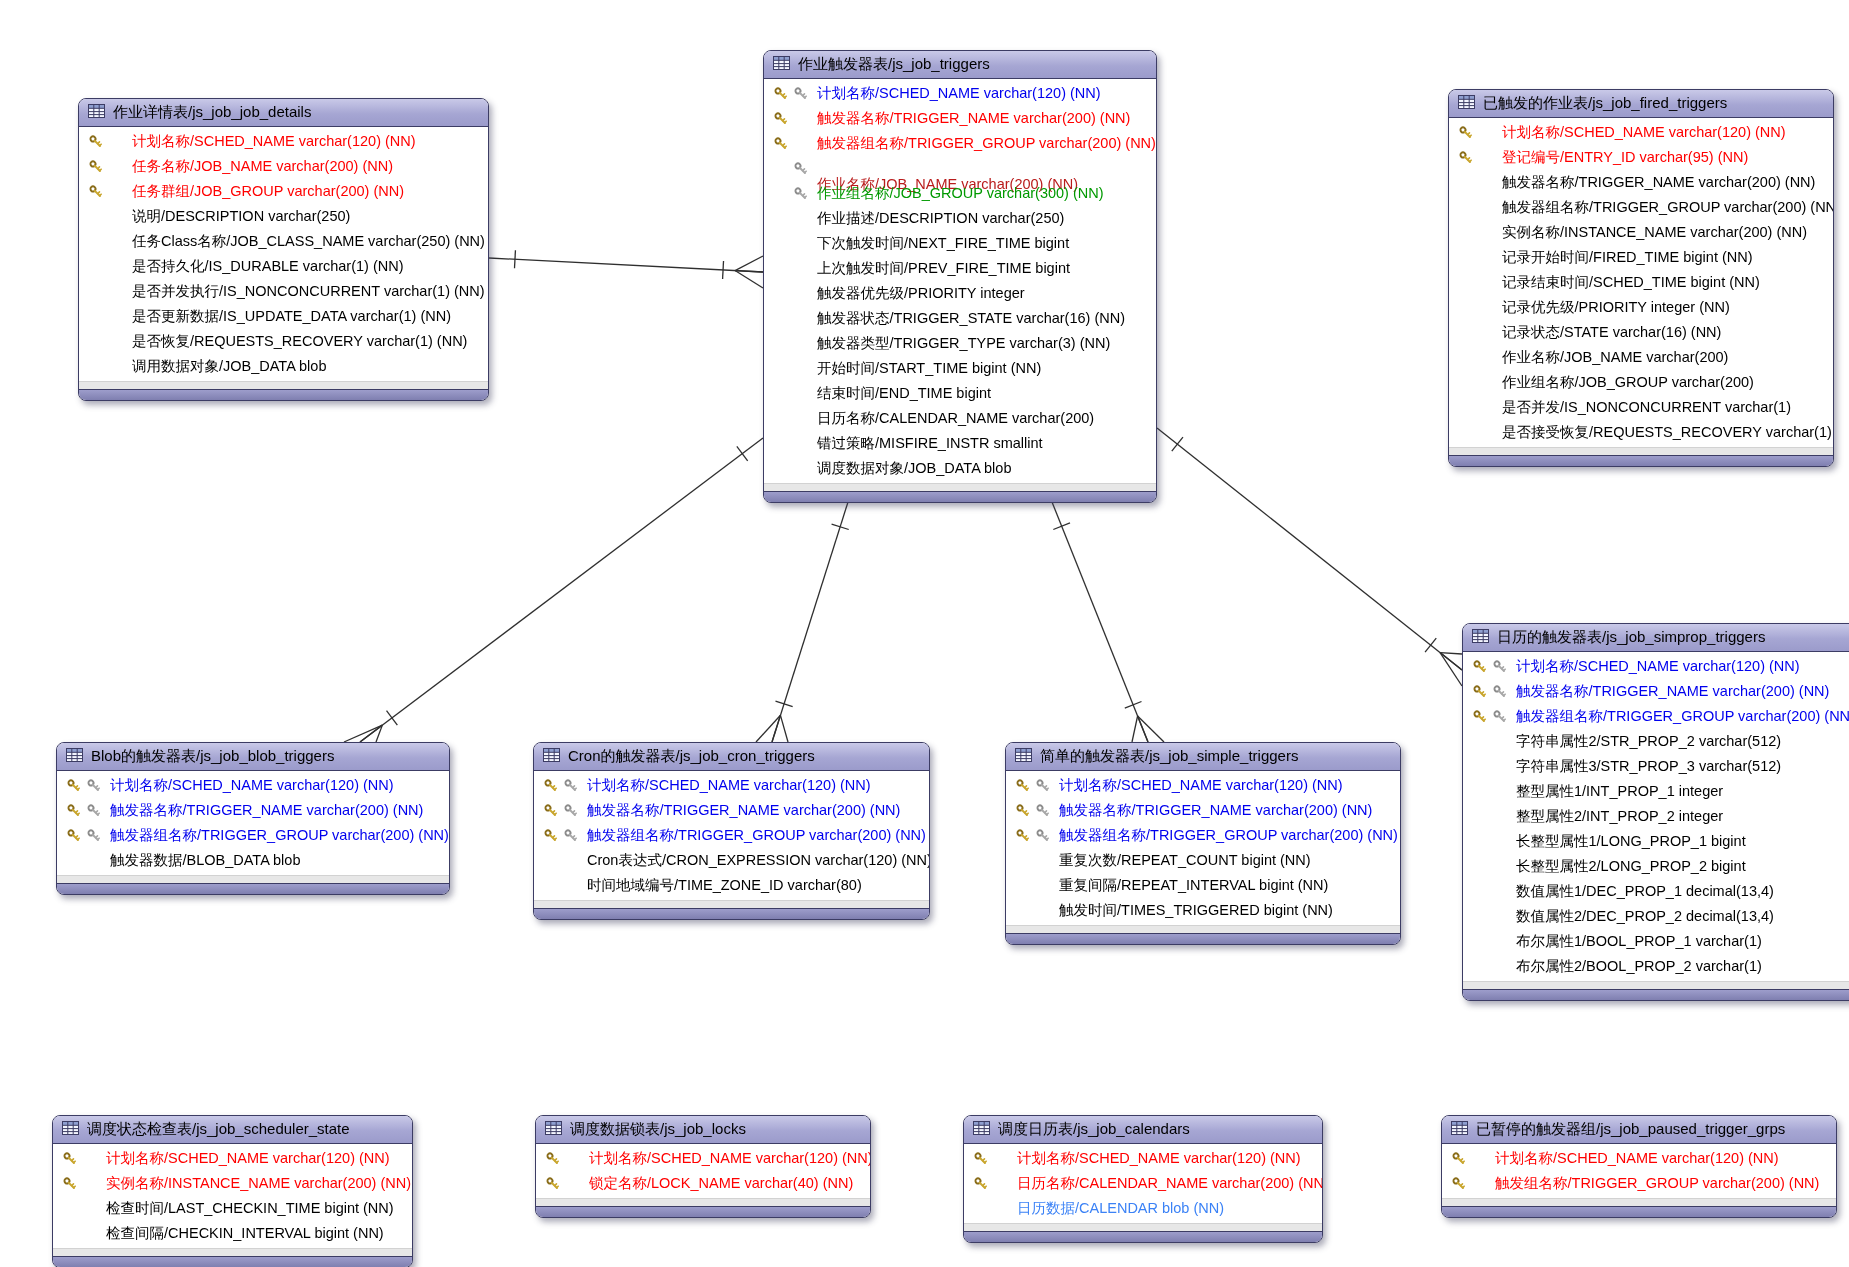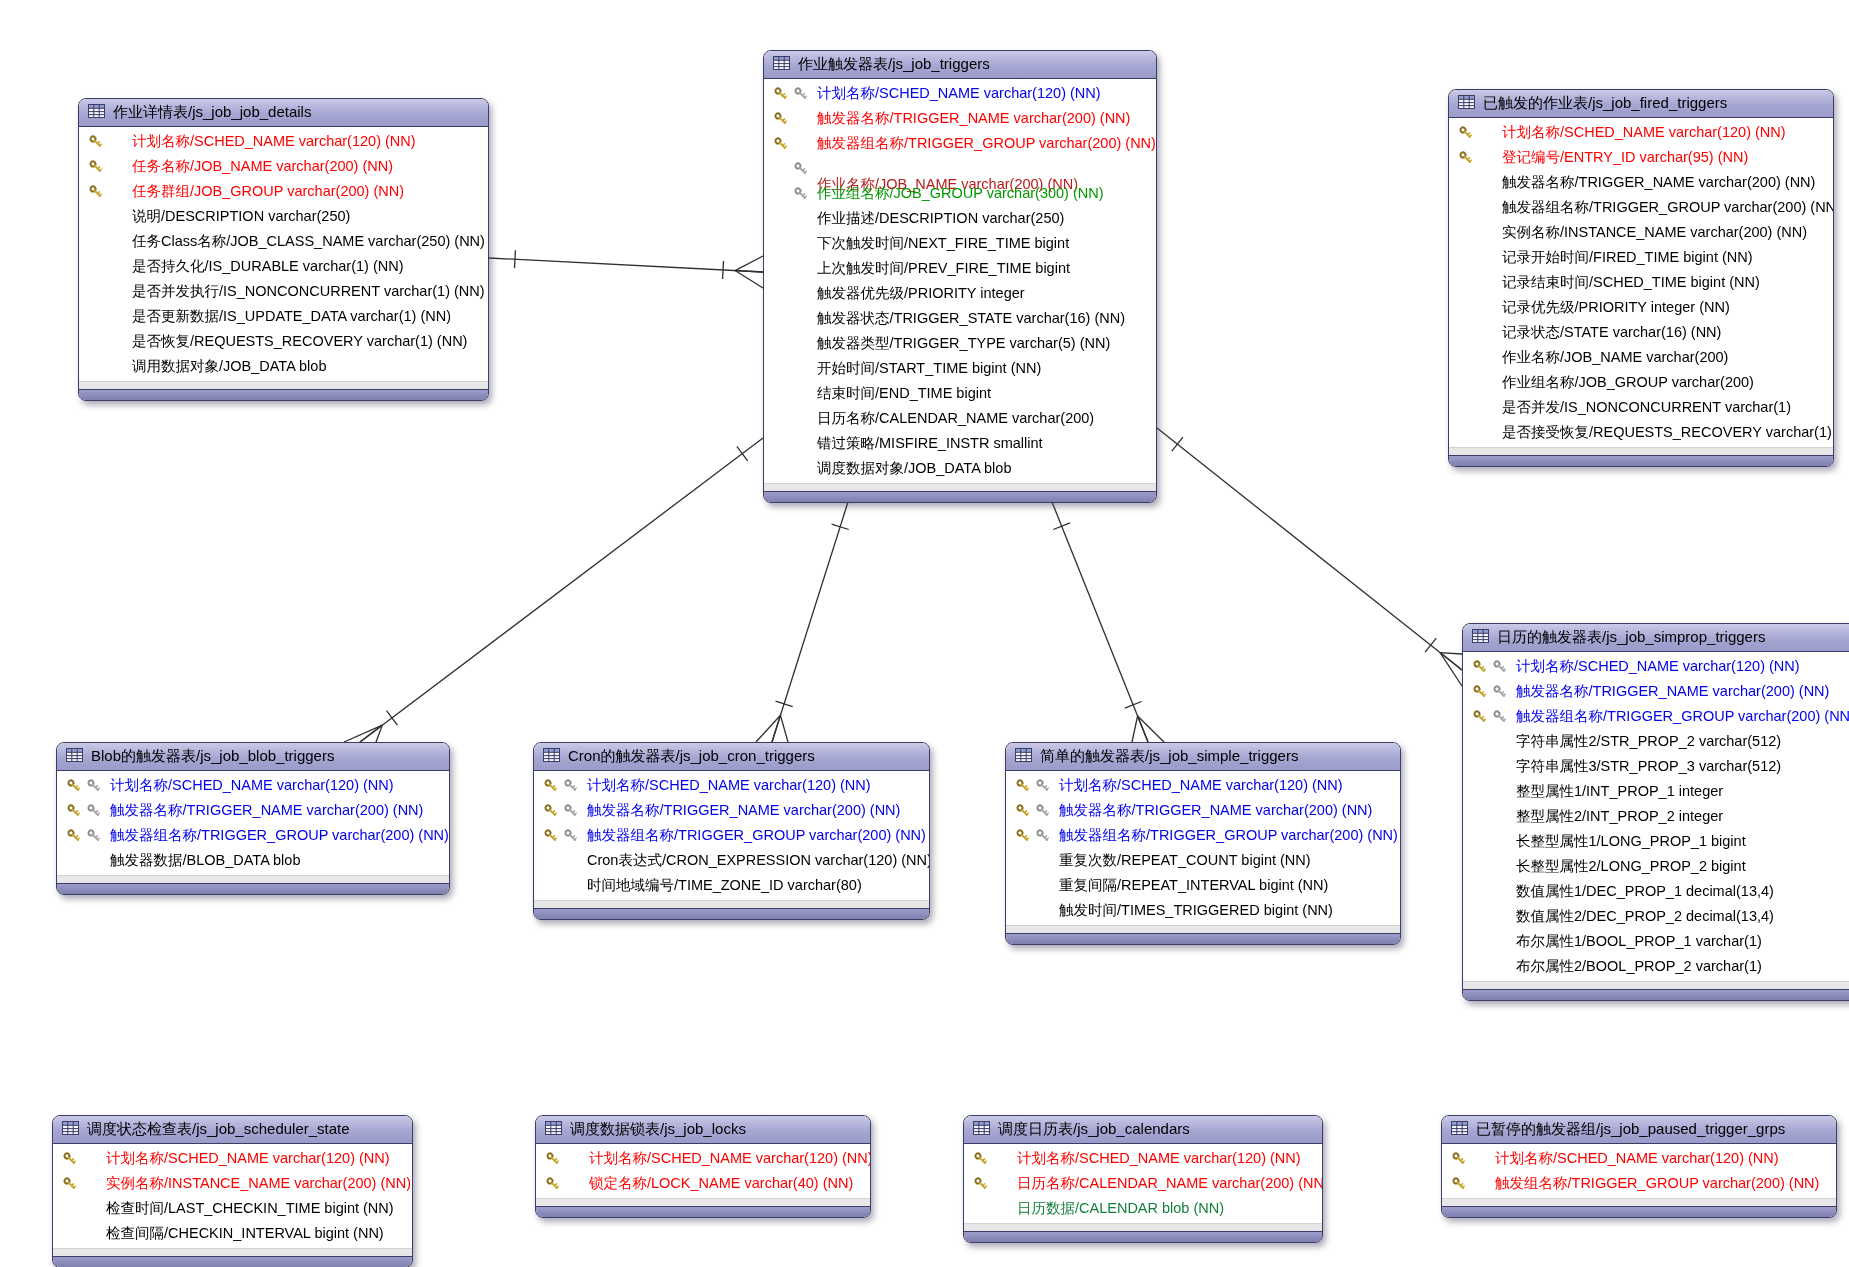--- a/index.html
+++ b/index.html
@@ -279,21 +279,21 @@
           <span class="coltext" style="color: rgb(0, 0, 0);">触发器优先级/PRIORITY integer</span>
         </div>
         <div class="row">
           <span class="kslot"></span>
           <span class="kslot"></span>
           <span class="coltext" style="color: rgb(0, 0, 0);">触发器状态/TRIGGER_STATE varchar(16) (NN)</span>
         </div>
         <div class="row">
           <span class="kslot"></span>
           <span class="kslot"></span>
-          <span class="coltext" style="color: rgb(0, 0, 0);">触发器类型/TRIGGER_TYPE varchar(5) (NN)</span>
+          <span class="coltext" style="color: rgb(0, 0, 0);">触发器类型/TRIGGER_TYPE varchar(3) (NN)</span>
         </div>
         <div class="row">
           <span class="kslot"></span>
           <span class="kslot"></span>
           <span class="coltext" style="color: rgb(0, 0, 0);">开始时间/START_TIME bigint (NN)</span>
         </div>
         <div class="row">
           <span class="kslot"></span>
           <span class="kslot"></span>
           <span class="coltext" style="color: rgb(0, 0, 0);">结束时间/END_TIME bigint</span>
@@ -978,21 +978,21 @@
                 <line x1="8" y1="13.2" x2="10.1" y2="13.2" stroke="#c9a62e" stroke-width="1.6"></line>
               </g>
             </svg>
           </span>
           <span class="kslot"></span>
           <span class="coltext" style="color: rgb(255, 0, 0);">日历名称/CALENDAR_NAME varchar(200) (NN)</span>
         </div>
         <div class="row">
           <span class="kslot"></span>
           <span class="kslot"></span>
-          <span class="coltext" style="color: #15803d;">日历数据/CALENDAR blob (NN)</span>
+          <span class="coltext" style="color: #3b82f6;">日历数据/CALENDAR blob (NN)</span>
         </div>
       </div>
     <div class="strip"></div>
     <div class="bar"></div>
   </div>
     <div class="er-table" style="left: 1441px; top: 1115px; width: 396px;">
     <div class="table-header">
       <span class="tbl-icon"><svg width="17" height="14" viewBox="0 0 17 14">
             <rect x="0.5" y="0.5" width="16" height="13" fill="#f4f6ff" stroke="#3c3c64"></rect>
             <rect x="0.5" y="0.5" width="16" height="3.8" fill="#8f9fd0" stroke="#3c3c64"></rect>

